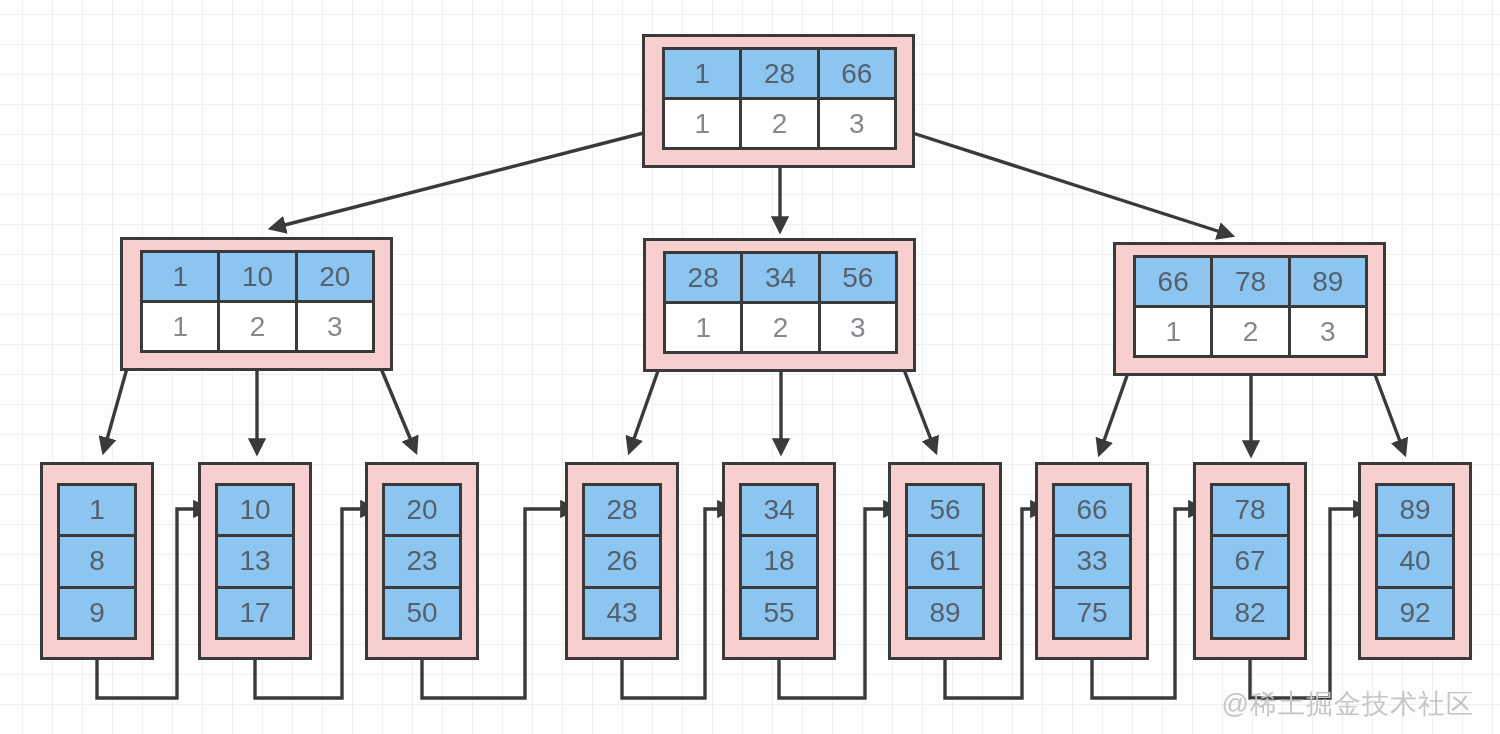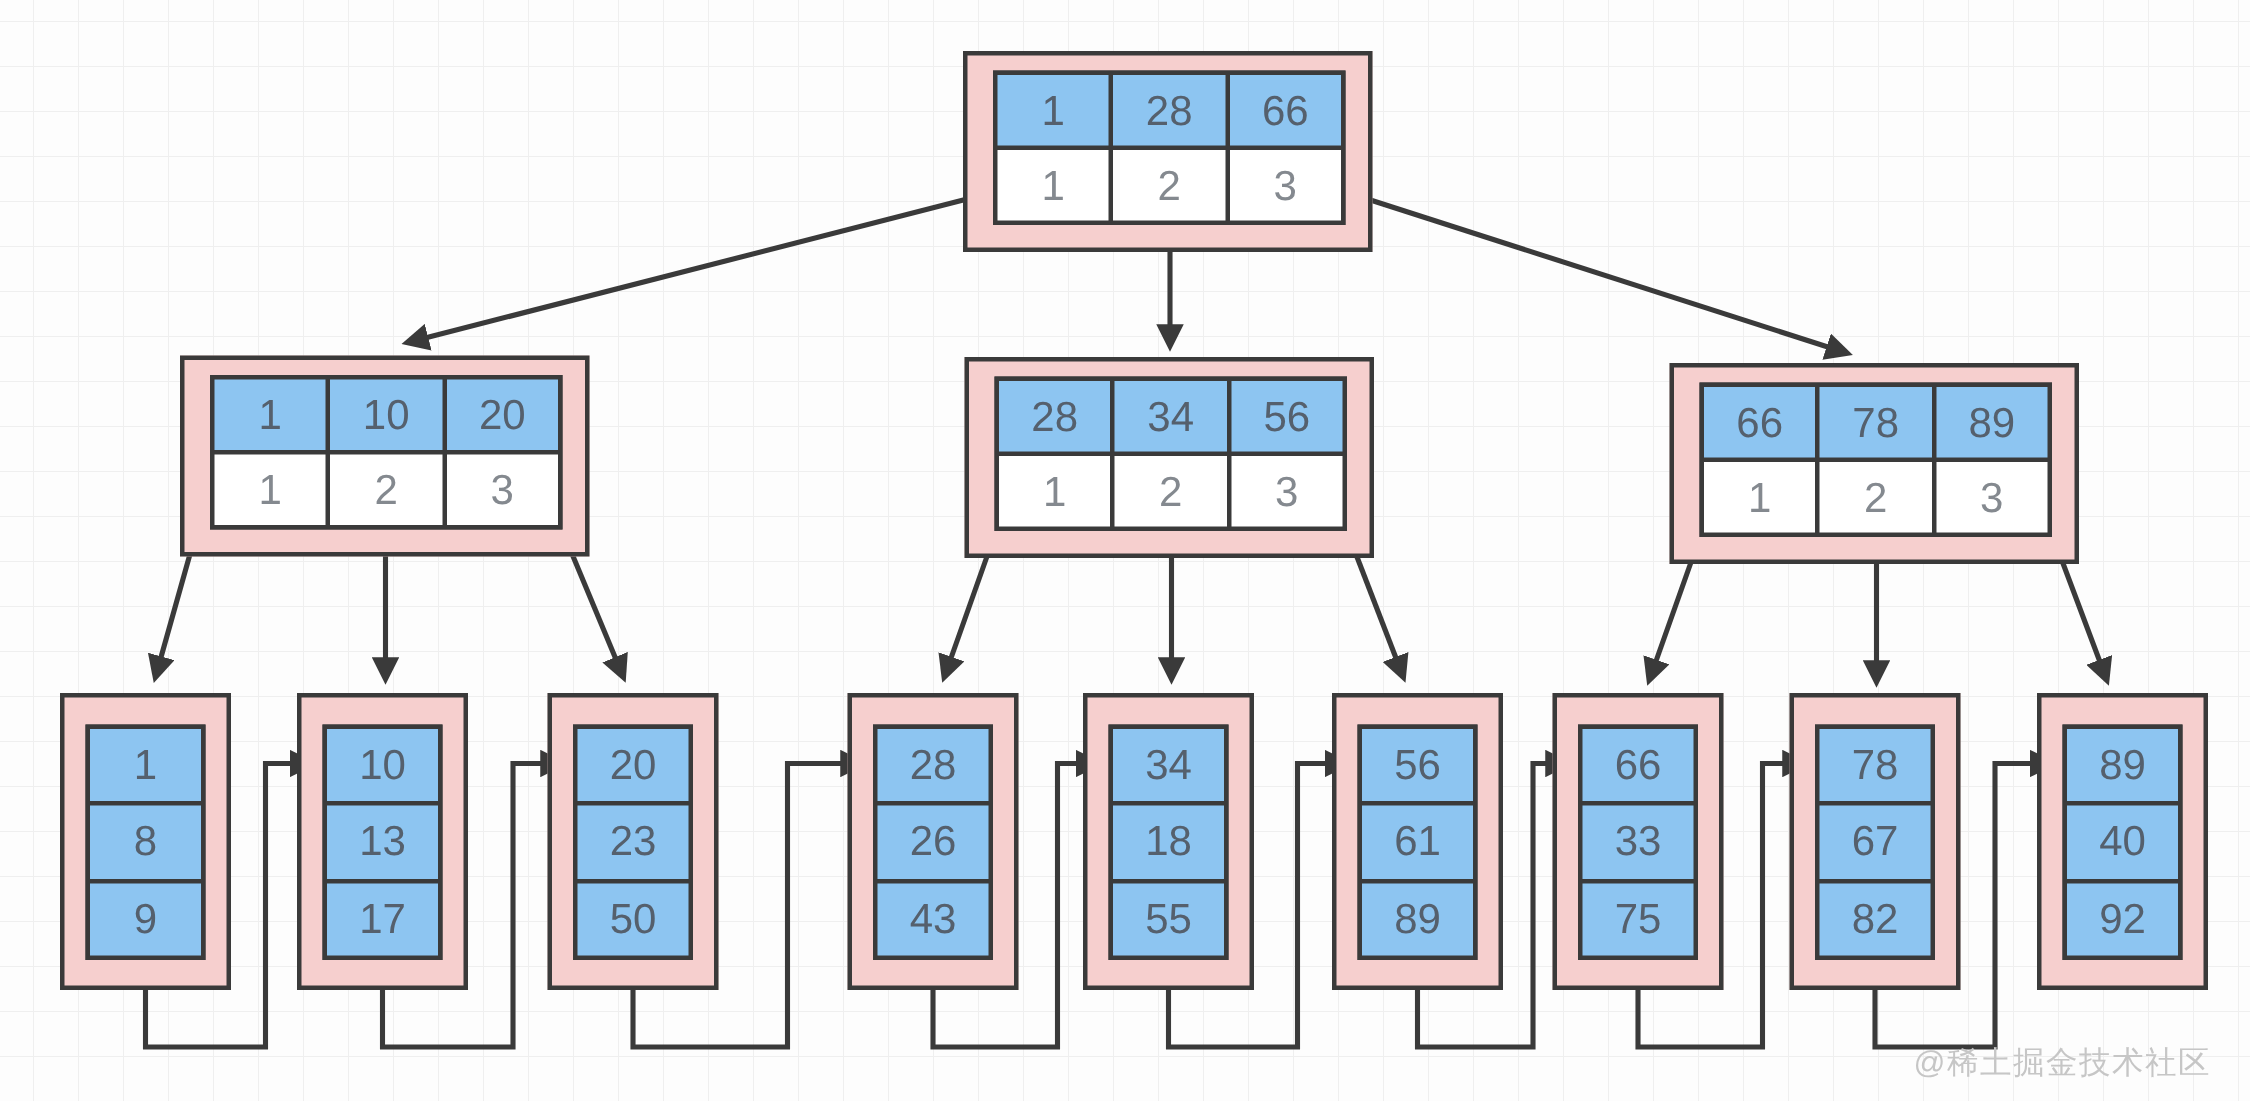--- a/index.html
+++ b/index.html
@@ -40,21 +40,21 @@
     display:flex; align-items:center; justify-content:center;
     font-size:28px; line-height:1; user-select:none;
   }
   .key{ background:var(--blue); color:var(--key-text); }
   .ptr{ background:#FFFFFF; color:var(--ptr-text); }
   #arrows{ position:absolute; left:0; top:0; pointer-events:none; }
   #arrows path{ fill:none; stroke:var(--line); stroke-width:3.4px; }
   #arrows .ah{ fill:var(--line); stroke:none; }
   .watermark{
     position:absolute; right:26px; bottom:12px;
-    font-size:21px; color:var(--wm); letter-spacing:1px; white-space:nowrap;
+    font-size:27px; color:var(--wm); letter-spacing:1px; white-space:nowrap;
   }
 </style>
 </head>
 <body>
 
 <div id="canvas">
 
   <svg id="arrows" width="1500" height="734" viewBox="0 0 1500 734">
     <defs>
       <marker id="ah" viewBox="0 0 10 10" refX="7" refY="5" markerWidth="5.4" markerHeight="5.4" orient="auto">

